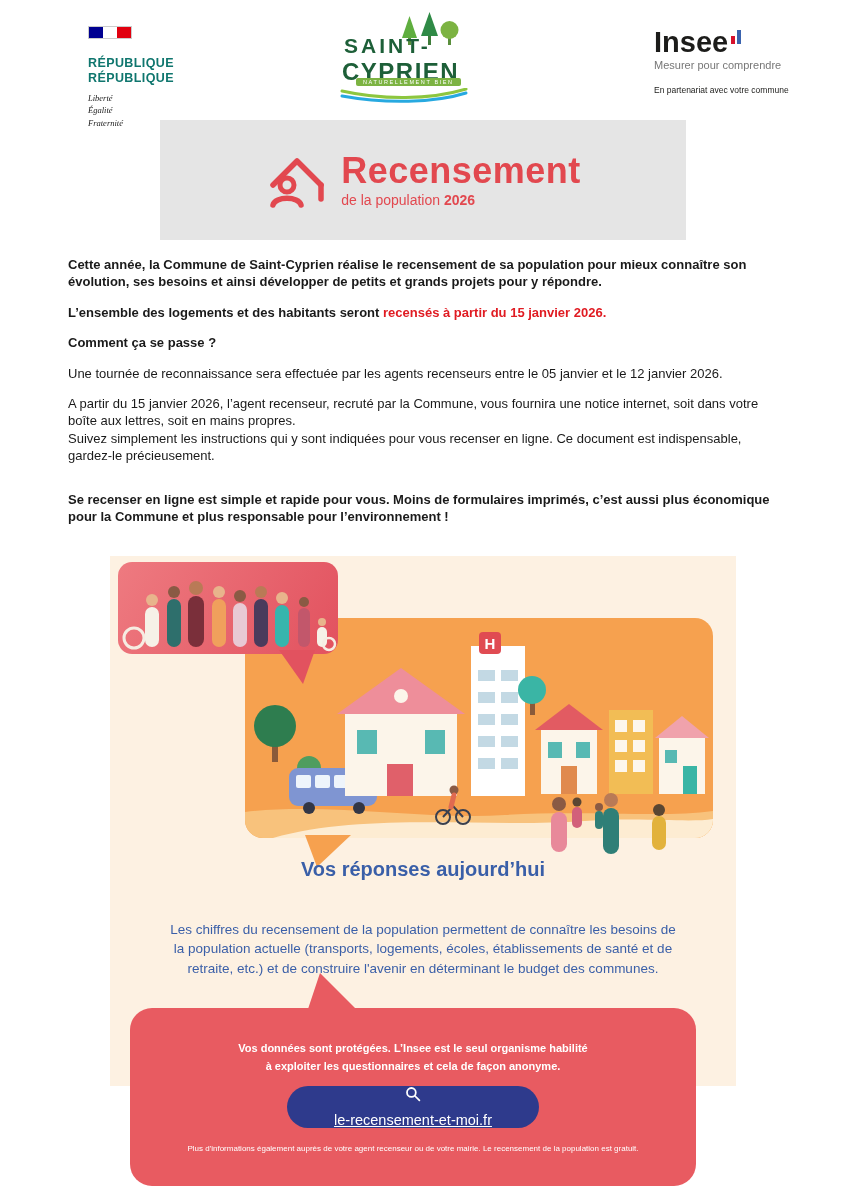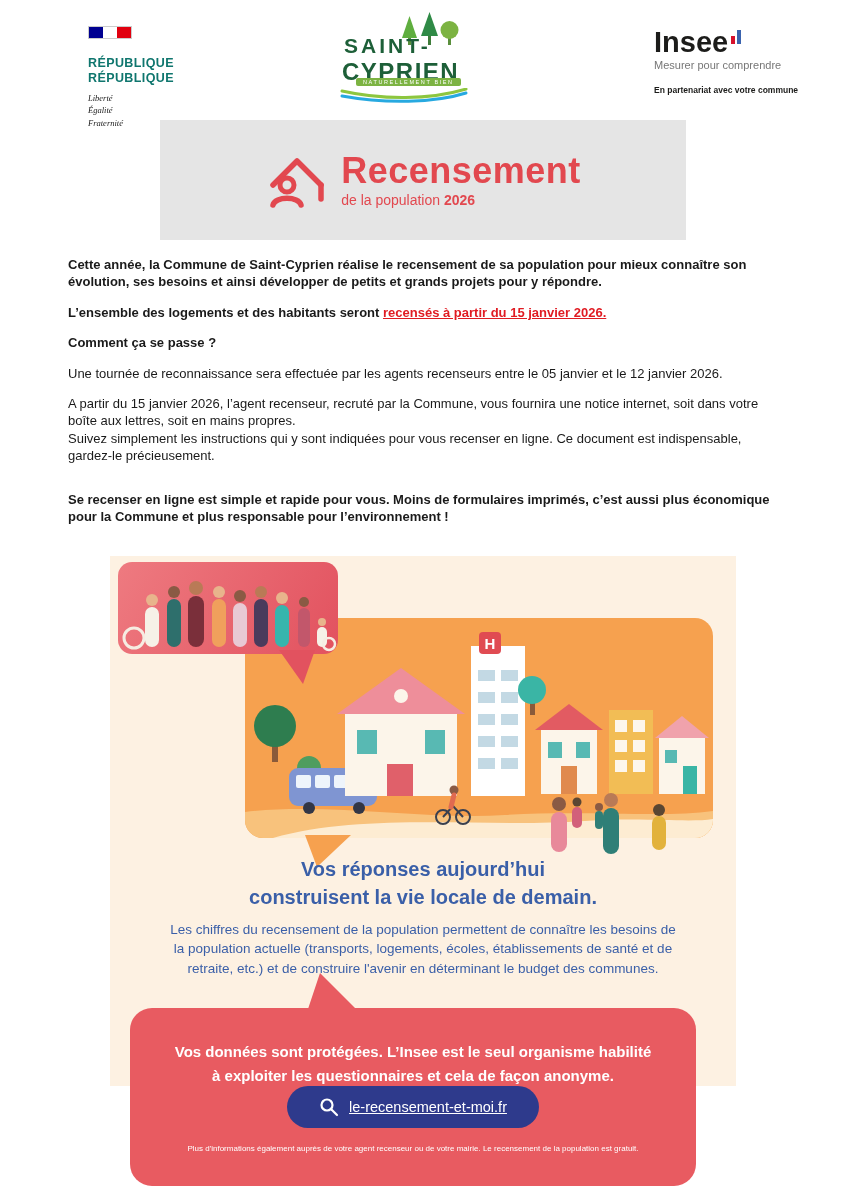--- a/index.html
+++ b/index.html
@@ -25,60 +25,60 @@
   .sc-name2 { position:absolute; left:8px; top:38px; font-size:24px; font-weight:700; letter-spacing:1.5px;margin-top:8px; }
   .sc-tag { position:absolute; left:22px; top:66px; font-size:5.5px; letter-spacing:1.6px; color:#fff; background:#7cb342; padding:1px 7px; border-radius:2px; }
   .sc-swoosh { position:absolute; left:4px; top:76px; }
 
   .insee-logo { position:absolute; left:654px; top:28px; width:150px; }
   .insee-word { font-size:29px; font-weight:700; color:#1c1c1a; display:flex; align-items:flex-start; line-height:1; }
   .insee-bars { display:inline-flex; align-items:flex-end; gap:2px; margin-left:3px; height:16px; }
   .bar-red { width:4px; height:8px; background:#d6112c; }
   .bar-blue { width:4px; height:14px; background:#3a63ae; }
   .insee-tag { font-size:11px; color:#777; margin-top:2px; }
-  .insee-partner { font-size:8.5px; font-weight:700; color:#1c1c1a; margin-top:14px; }
+  .insee-partner { font-size:8.5px; font-weight:400; color:#1c1c1a; margin-top:14px; }
 
   
   .banner { position:absolute; left:160px; top:120px; width:526px; height:120px; background:#e5e5e5;
             display:flex; align-items:center; justify-content:center; }
   .banner-inner { display:flex; align-items:center; gap:12px; }
   .banner-text { text-align:left; }
   .banner-title { font-size:36px; font-weight:700; color:#e2484f; letter-spacing:.5px; line-height:1; }
   .banner-sub { font-size:14px; color:#e2484f; margin-top:3px; }
   .banner-sub b { font-weight:800; }
 
   
   .body-text { position:absolute; left:68px; top:256px; width:712px; font-size:13px; line-height:1.34; }
   .body-text p { margin-bottom:13px; }
   .bold { font-weight:700; }
   .gap-top { margin-top:26px; }
-  .red-link { color:#e01b22; font-weight:700; text-decoration:underline; cursor:pointer; }
+  .red-link { color:#e01b22; font-weight:700; cursor:pointer; }
 
   
   .illus { position:absolute; left:110px; top:556px; width:626px; height:530px; background:#fdf1e2; }
   .people-bubble { position:absolute; left:8px; top:6px; width:220px; height:92px;
                    background:linear-gradient(120deg,#ee7a80,#e2525f); border-radius:14px; z-index:3; overflow:hidden; }
   .people-tail { position:absolute; left:165px; top:94px; z-index:3; }
   .town-bubble { position:absolute; left:135px; top:62px; width:468px; height:220px; background:#f6a14f;
                  border-radius:18px; z-index:1; overflow:hidden; }
   .town-tail { position:absolute; left:195px; top:279px; z-index:1; }
   .stray-people { position:absolute; left:425px; top:232px; z-index:2; }
   .headline { position:absolute; left:0; top:300px; width:100%; text-align:center; font-size:20px;
               font-weight:700; color:#3a5fa8; line-height:1.38; z-index:2; }
   .illus-par { position:absolute; left:60px; top:364px; width:506px; text-align:center; font-size:13.5px;
                color:#3a5fa8; line-height:1.44; z-index:2; }
 
   
   .footer-card { position:absolute; left:130px; top:1008px; width:566px; height:178px;
                  background:#e85b61; border-radius:22px; z-index:5; }
   .card-tail { position:absolute; left:178px; top:-35px; }
-  .protect { text-align:center; padding-top:32px; font-size:15px; font-weight:700; color:#fff; line-height:1.6; }
+  .protect { text-align:center; padding-top:32px; font-size:11px; font-weight:700; color:#fff; line-height:1.6; }
   .cta-btn { position:absolute; left:50%; transform:translateX(-50%); top:78px; width:252px; height:42px;
              border-radius:21px; background:#2e3a8c; display:flex; align-items:center; justify-content:center;
-             gap:10px; cursor:pointer; text-decoration:none; }
+             gap:10px; cursor:pointer; text-decoration:none;flex-direction:column; }
   .cta-label { color:#fff; font-size:14.5px; text-decoration:underline; }
   .small-print { position:absolute; left:0; top:136px; width:100%; text-align:center; font-size:8px; color:#fff; }
 </style>
 </head>
 <body>
 
 <div class="page">
 
   <div class="rf-logo">
     <div class="rf-flag">
@@ -256,21 +256,20 @@
       <circle cx="24" cy="16" r="7" fill="#8a5a44"></circle>
         <rect x="16" y="24" width="16" height="40" rx="8" fill="#e8899a"></rect>
       <circle cx="76" cy="12" r="7" fill="#b97a56"></circle>
         <rect x="68" y="20" width="16" height="46" rx="8" fill="#2f7f77"></rect>
       <circle cx="124" cy="22" r="6" fill="#5a4632"></circle>
         <rect x="117" y="28" width="14" height="34" rx="7" fill="#e2b23c"></rect>
     </svg>
 
     <h2 class="headline">
       <span>Vos réponses aujourd’hui</span><br>
-      <span>construisent la vie locale de demain.</span>
     </h2>
     <p class="illus-par">Les chiffres du recensement de la population permettent de connaître les besoins de la population actuelle (transports, logements, écoles, établissements de santé et de retraite, etc.) et de construire l'avenir en déterminant le budget des communes.</p>
   </section>
 
   <section class="footer-card">
     <svg class="card-tail" width="48" height="36" viewBox="0 0 48 36">
       <polygon points="12,0 0,36 48,36" fill="#e85b61"></polygon>
     </svg>
     <p class="protect">
       <span>Vos données sont protégées. L’Insee est le seul organisme habilité</span><br>

